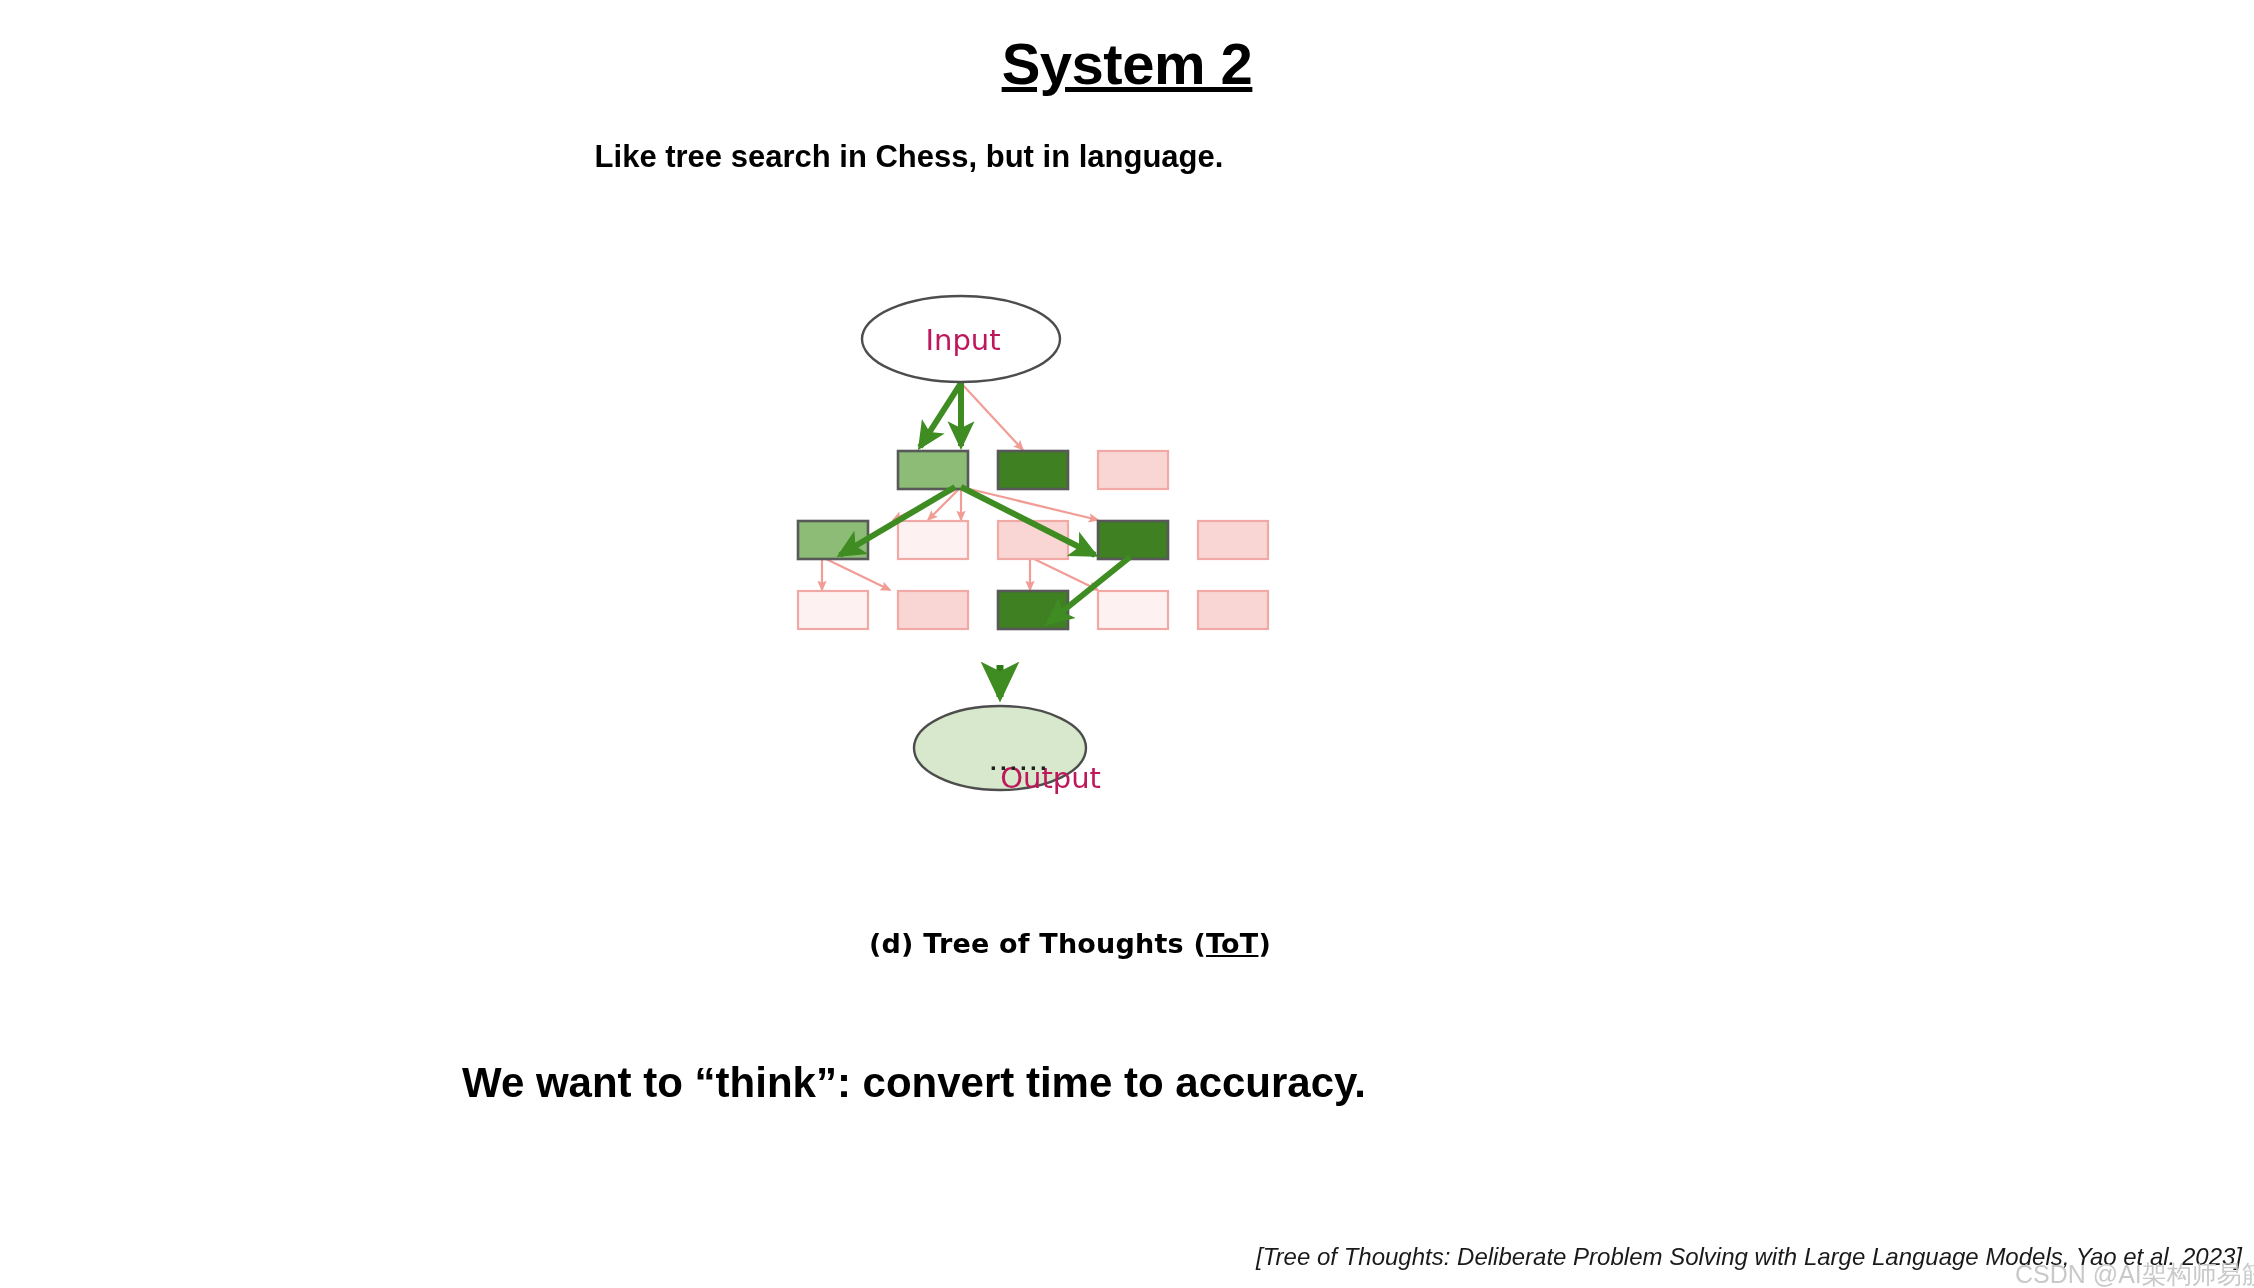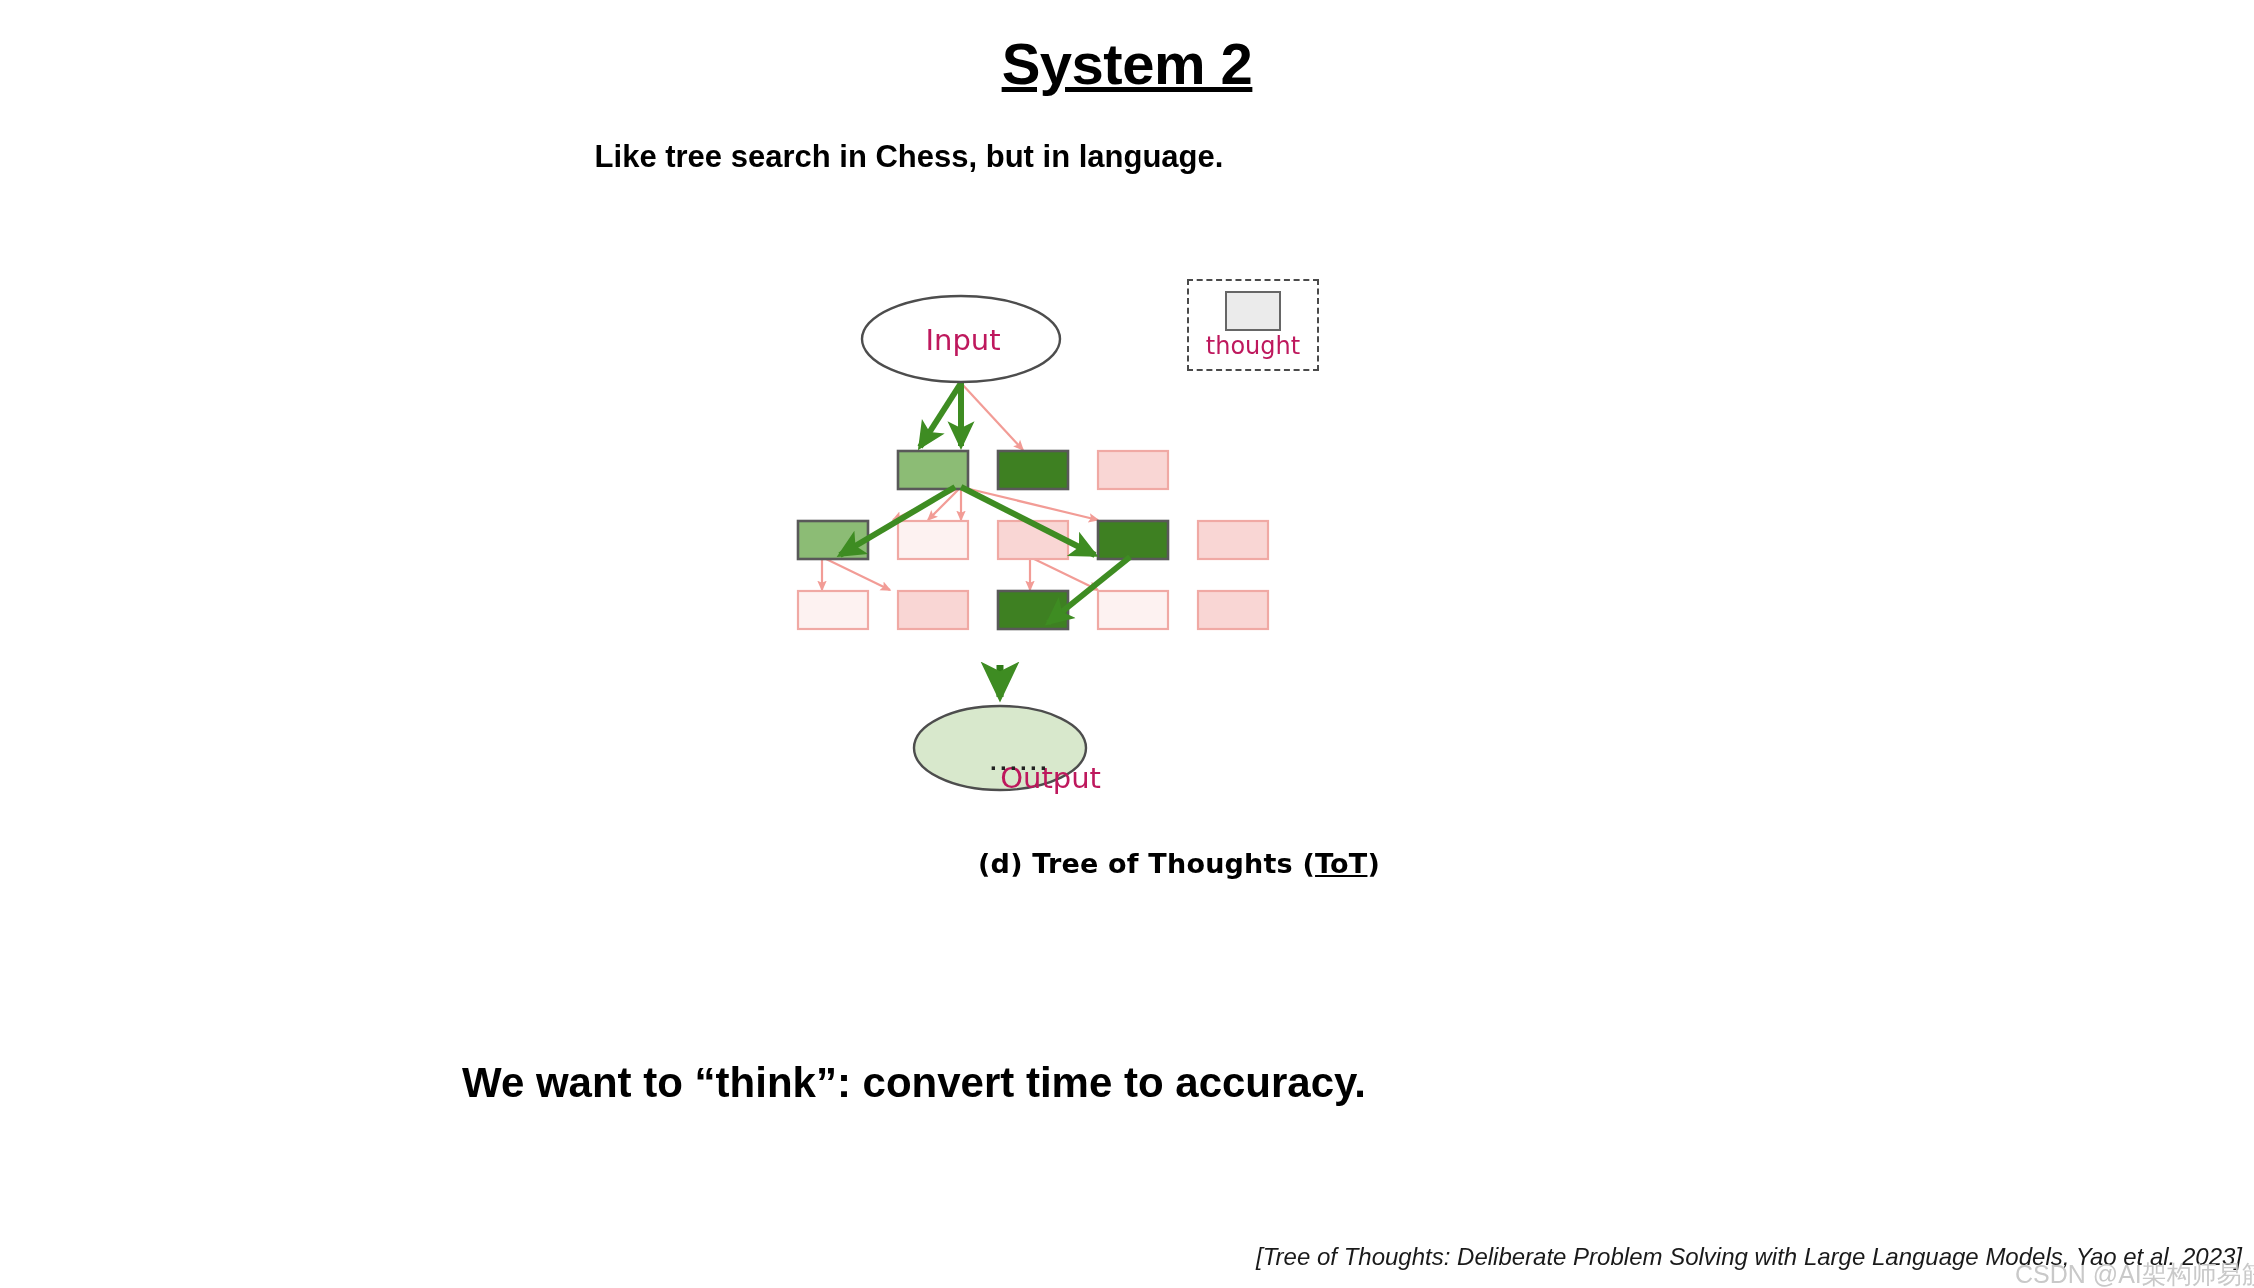--- a/index.html
+++ b/index.html
@@ -114,23 +114,23 @@
     font-size: 29px;
     margin-top: 30px;
   }
   #thought-label {
     font-size: 24px;
   }
 
   #figure-caption {
     position: absolute;
     left: 760px;
-    top: 848px;
+    top: 928px;
     width: 620px;
-    text-align: right;
+    text-align: center;
     font-size: 27px;
     font-weight: bold;
     color: #000000;
     font-family: "DejaVu Sans", sans-serif;
     letter-spacing: 0.2px;
   }
   #figure-caption .u { text-decoration: underline; }
 
   #ellipsis-dots {
     position: absolute;
@@ -230,28 +230,20 @@
       <g>
         <rect x="66" y="-60" width="0" height="0" fill="none"></rect>
       </g>
     </svg>
 
     <div class="node-label" id="input-label" style="left:102px; top:58px;">Input</div>
 
     <div class="node-label" id="output-label" style="left:139px; top:466px;">Output</div>
   </div>
 
-  <div id="legend-box" style="position:absolute; left:1187px; top:279px; width:132px; height:92px;
-              border:2px dashed #4a4a4a; box-sizing:border-box;
-              display:flex; flex-direction:column; align-items:center;
-              justify-content:flex-start; padding-top:10px;">
-    <div style="width:56px; height:40px; background:#EBEBEB;
-                border:2.4px solid #666666; box-sizing:border-box;"></div>
-    <div id="thought-label" class="node-label" style="position:static; margin-top:1px;">thought</div>
-  </div>
 
   <div id="ellipsis-dots">······</div>
 
   <div id="figure-caption">
     <span>(d) Tree of Thoughts (</span><span class="u">ToT</span><span>)</span>
   </div>
 
   <div id="takeaway">We want to “think”: convert time to accuracy.</div>
 
   <div id="citation">[Tree of Thoughts: Deliberate Problem Solving with Large Language Models, Yao et al. 2023]</div>

